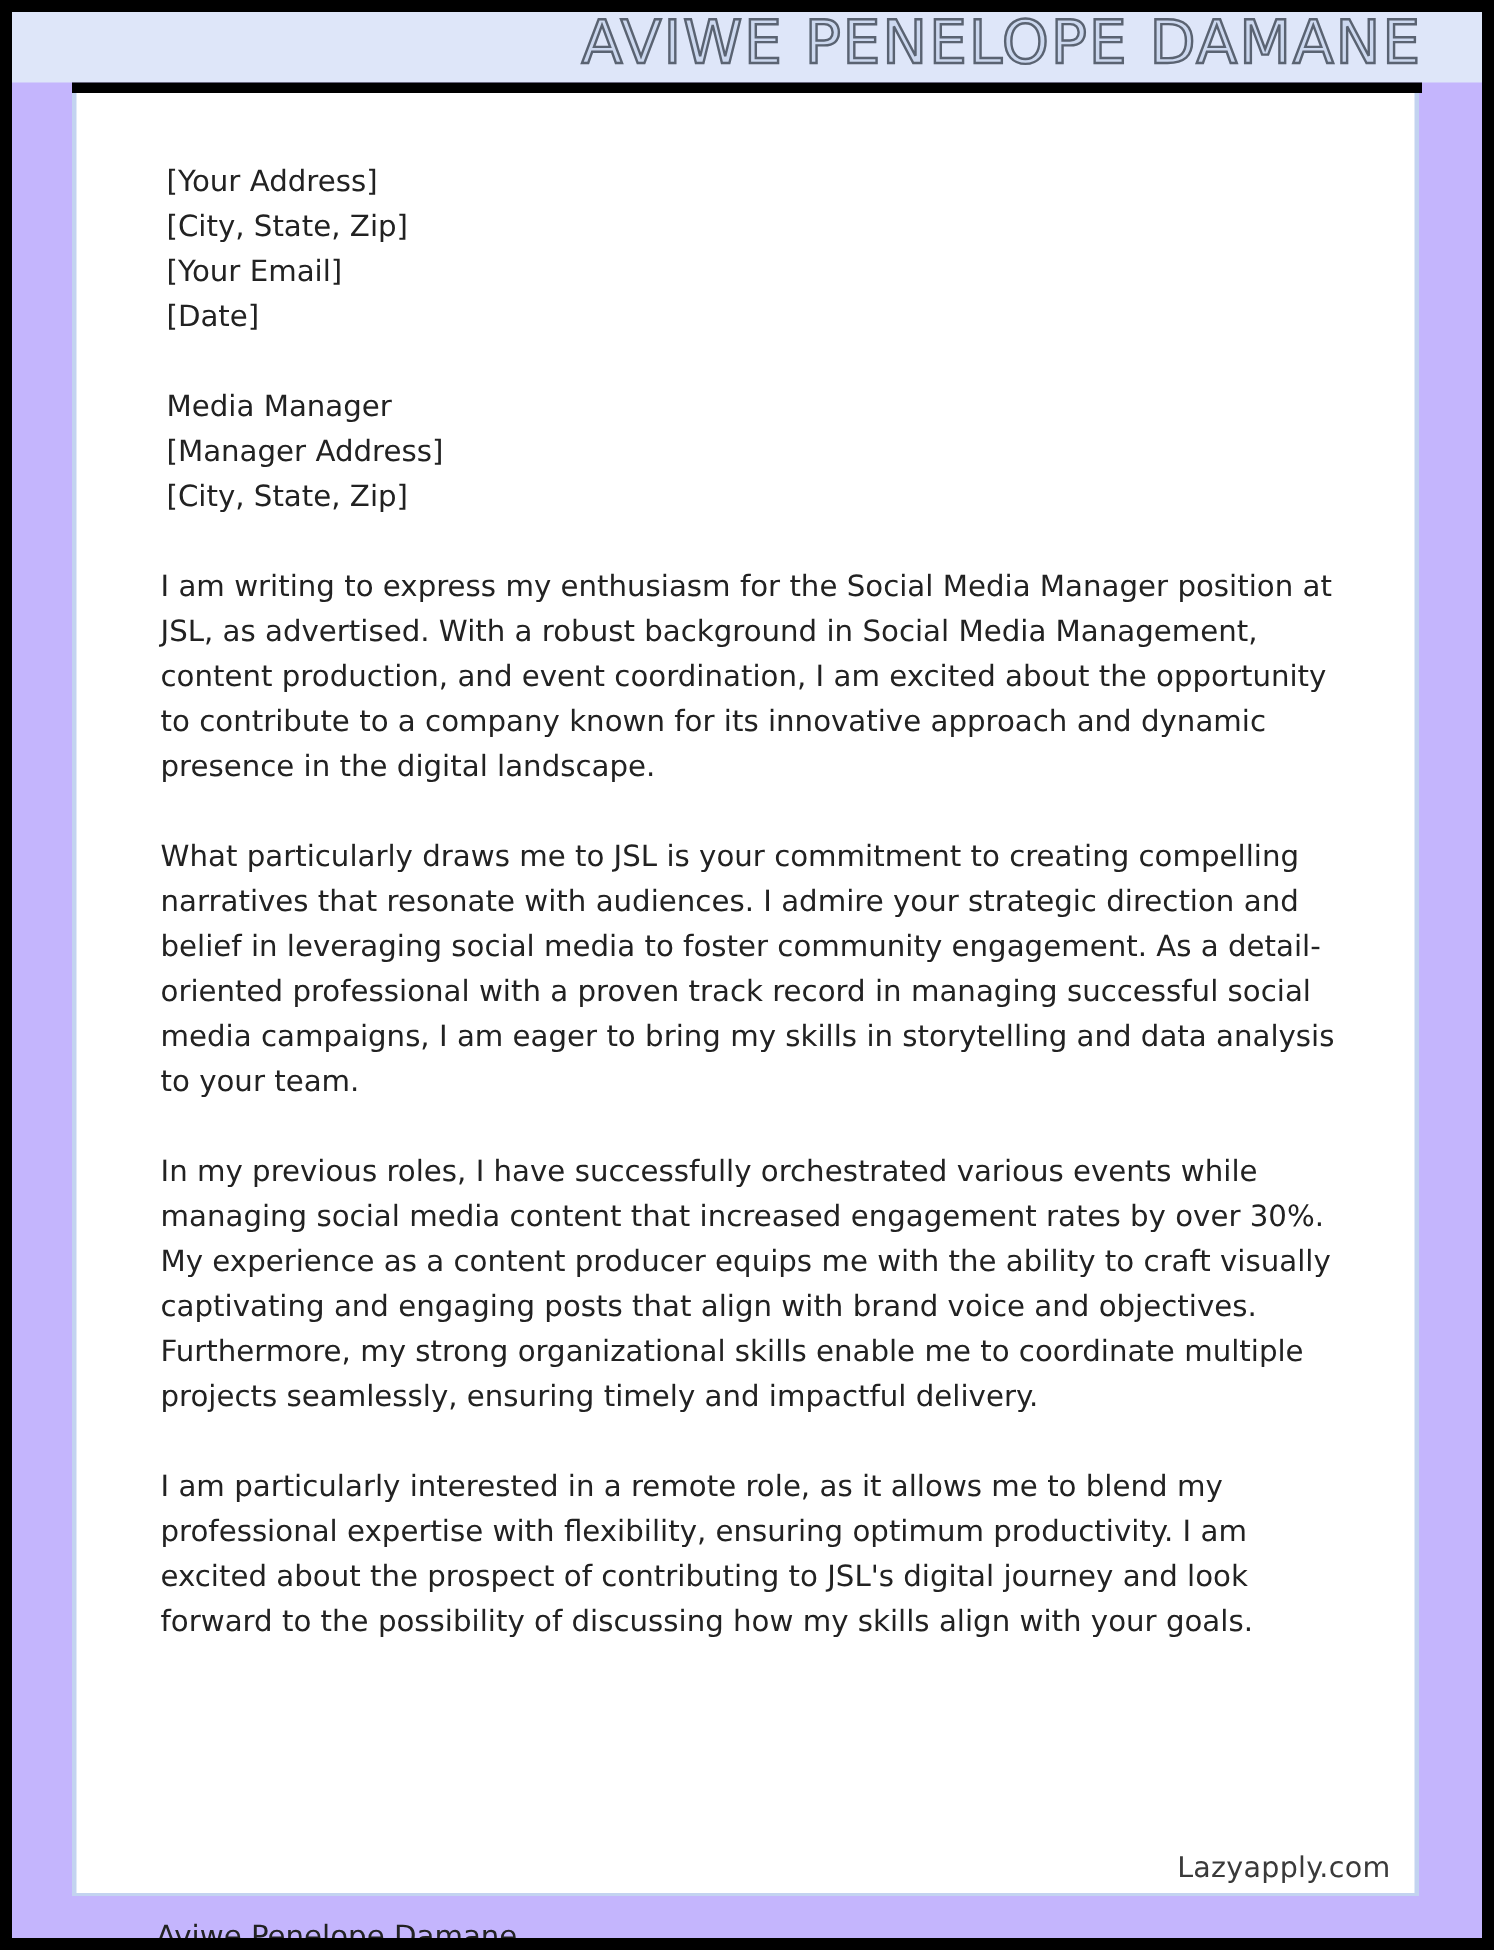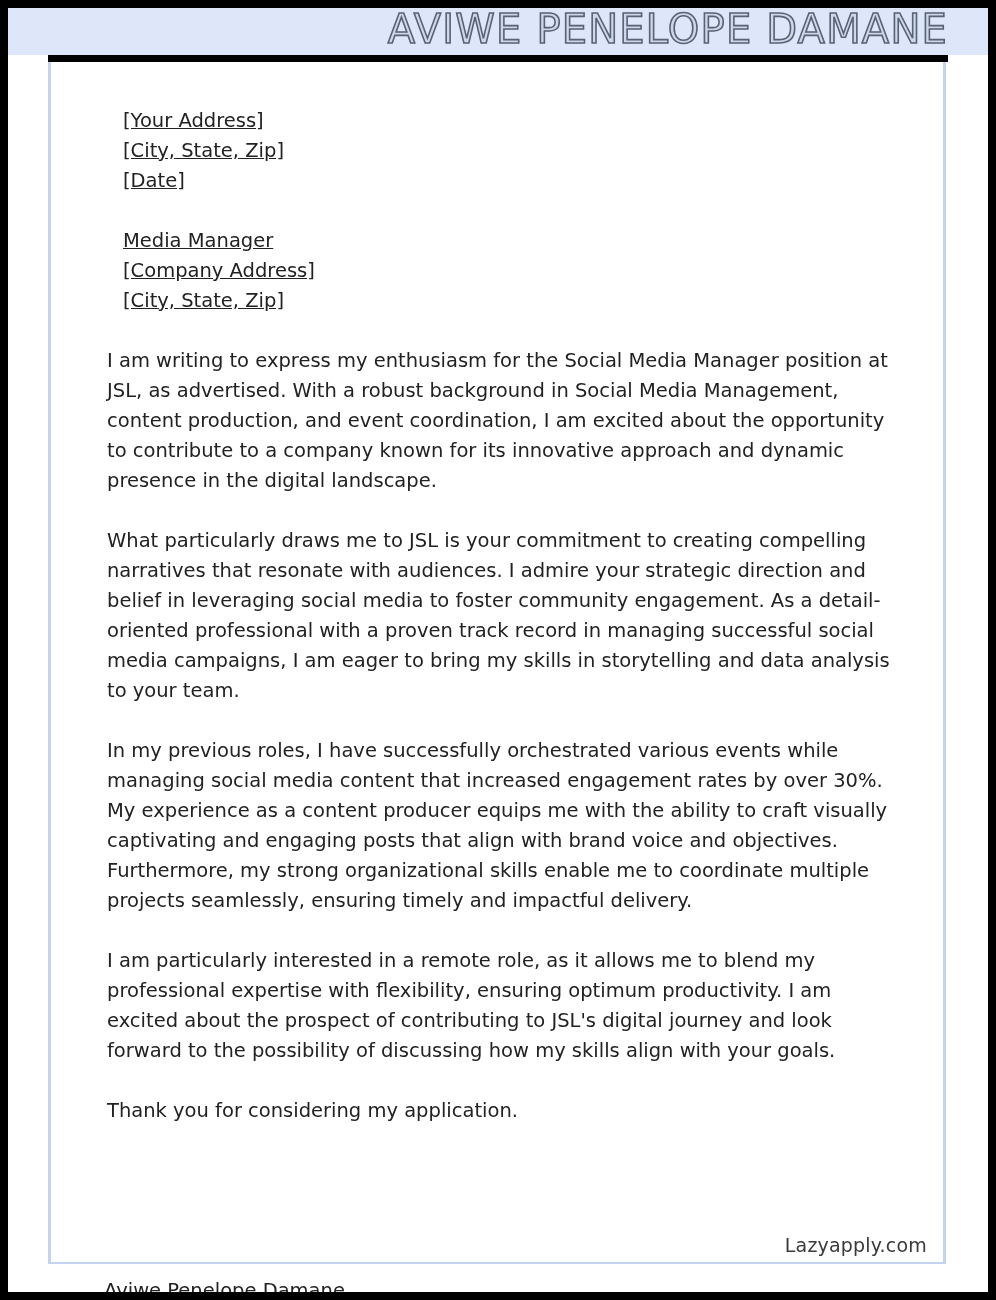--- a/index.html
+++ b/index.html
@@ -15,21 +15,21 @@
     overflow: hidden;
   }
 
   
   .page-frame {
     position: absolute;
     left: 8px;
     top: 8px;
     width: 980px;
     height: 1284px;
-    background: #ffffff;
+    background: #c4b5fd;
     overflow: hidden;
   }
 
   
   .header-band {
     position: absolute;
     left: 0;
     top: 0;
     width: 980px;
     height: 47px;
@@ -81,22 +81,21 @@
     left: 56px;
     top: 44px;
     width: 798px;
     font-size: 19.5px;
     line-height: 30px;
     color: #222222;
     font-weight: 400;
   }
 
   .block {
-    margin: 0 0 30px 16px;
-    text-decoration: underline;
+    margin: 0 0 30px 4px;
   }
   .line {
     white-space: pre;
   }
   .para {
     margin: 0 0 30px 0;
     text-align: left;
   }
 
   .watermark {
@@ -128,36 +127,36 @@
   </div>
 
   <div class="header-rule"></div>
 
   <div class="letter-panel">
     <div class="letter-body">
 
       <div class="block">
         <div class="line">[Your Address]</div>
         <div class="line">[City, State, Zip]</div>
+        <div class="line">[Your Email]</div>
         <div class="line">[Date]</div>
       </div>
 
       <div class="block">
         <div class="line">Media Manager</div>
-        <div class="line">[Company Address]</div>
+        <div class="line">[Manager Address]</div>
         <div class="line">[City, State, Zip]</div>
       </div>
 
 
       <div class="para">I am writing to express my enthusiasm for the Social Media Manager position at JSL, as advertised. With a robust background in Social Media Management, content production, and event coordination, I am excited about the opportunity to contribute to a company known for its innovative approach and dynamic presence in the digital landscape.</div>
       <div class="para">What particularly draws me to JSL is your commitment to creating compelling narratives that resonate with audiences. I admire your strategic direction and belief in leveraging social media to foster community engagement. As a detail-oriented professional with a proven track record in managing successful social media campaigns, I am eager to bring my skills in storytelling and data analysis to your team.</div>
       <div class="para">In my previous roles, I have successfully orchestrated various events while managing social media content that increased engagement rates by over 30%. My experience as a content producer equips me with the ability to craft visually captivating and engaging posts that align with brand voice and objectives. Furthermore, my strong organizational skills enable me to coordinate multiple projects seamlessly, ensuring timely and impactful delivery.</div>
       <div class="para">I am particularly interested in a remote role, as it allows me to blend my professional expertise with flexibility, ensuring optimum productivity. I am excited about the prospect of contributing to JSL's digital journey and look forward to the possibility of discussing how my skills align with your goals.</div>
 
-      <div class="para">Thank you for considering my application.</div>
 
     </div>
 
     <div class="watermark">Lazyapply.com</div>
   </div>
 
   <div class="signature-overflow">Aviwe Penelope Damane</div>
 
 </div>
 

